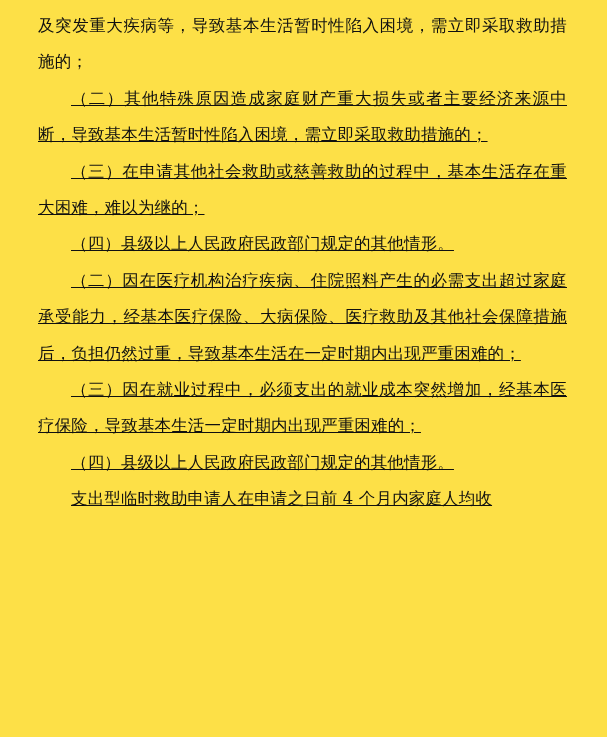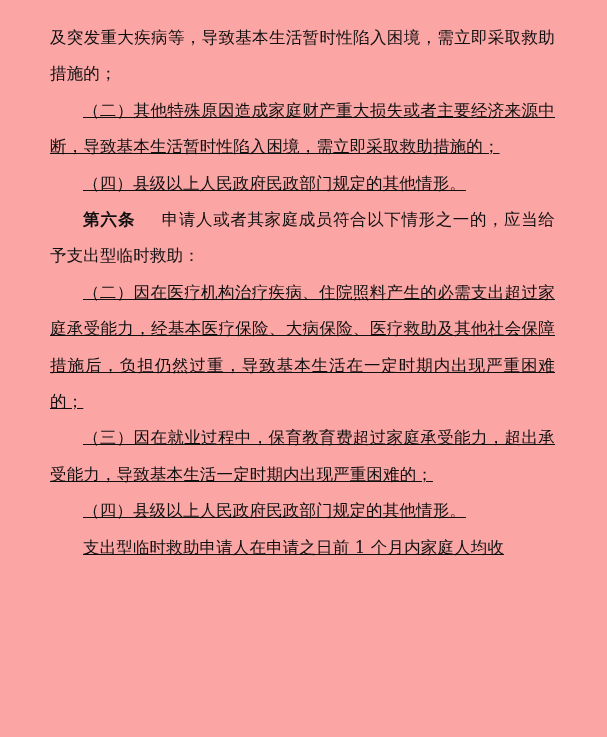--- a/index.html
+++ b/index.html
@@ -10,22 +10,22 @@
   body {
     width: 607px;
     height: 737px;
     overflow: hidden;
     font-family: "DejaVu Serif", "Liberation Serif", serif;
   }
   .page {
     position: relative;
     width: 607px;
     height: 737px;
-    background: #fca5a5;
-    padding: 12px;
+    background: #fde047;
+    padding: 0;
     box-sizing: border-box;
   }
   .doc-body {
     padding: 8px 40px 0 38px;
     box-sizing: border-box;
   }
   .para {
     font-size: 16.5px;
     line-height: 36.4px;
     color: #101010;
@@ -59,28 +59,28 @@
 </head>
 <body>
 
 <div class="page">
   <div class="doc-body">
 
     <p class="para indent-0">及突发重大疾病等，导致基本生活暂时性陷入困境，需立即采取救助措施的；</p>
 
     <p class="para indent-2">（二）其他特殊原因造成家庭财产重大损失或者主要经济来源中断，导致基本生活暂时性陷入困境，需立即采取救助措施的；</p>
 
+    <p class="para indent-2">（三）在申请其他社会救助或慈善救助的过程中，基本生活存在重大困难，难以为继的；</p>
 
     <p class="para indent-2">（四）县级以上人民政府民政部门规定的其他情形。</p>
 
-    <p class="para article-head"><span class="art-no">第六条</span><span class="art-gap"></span><span>申请人或者其家庭成员符合以下情形之一的，应当给予支出型临时救助：</span></p>
 
 
     <p class="para indent-2">（二）因在医疗机构治疗疾病、住院照料产生的必需支出超过家庭承受能力，经基本医疗保险、大病保险、医疗救助及其他社会保障措施后，负担仍然过重，导致基本生活在一定时期内出现严重困难的；</p>
 
-    <p class="para indent-2">（三）因在就业过程中，保育教育费超过家庭承受能力，超出承受能力，导致基本生活一定时期内出现严重困难的；</p>
+    <p class="para indent-2">（三）因在就业过程中，必须支出的就业成本突然增加，经基本医疗保险，导致基本生活一定时期内出现严重困难的；</p>
 
     <p class="para indent-2">（四）县级以上人民政府民政部门规定的其他情形。</p>
 
-    <p class="para indent-2">支出型临时救助申请人在申请之日前 1 个月内家庭人均收</p>
+    <p class="para indent-2">支出型临时救助申请人在申请之日前 4 个月内家庭人均收</p>
 
   </div>
 </div>
 
 </body></html>

